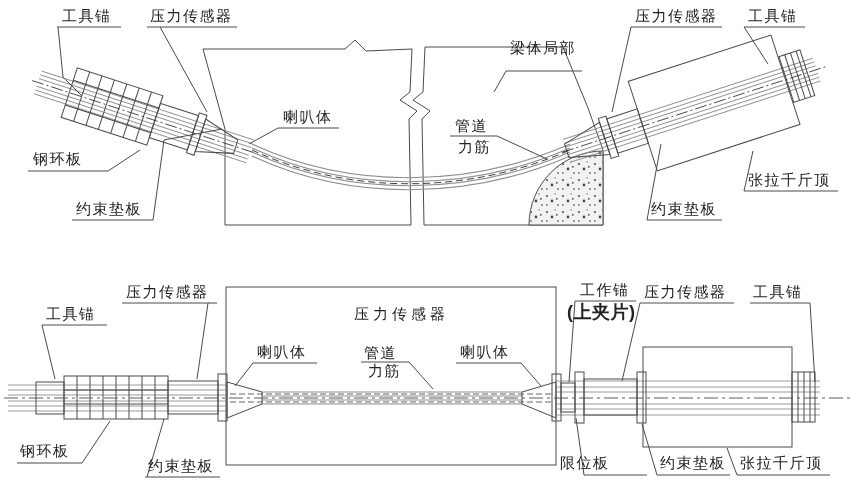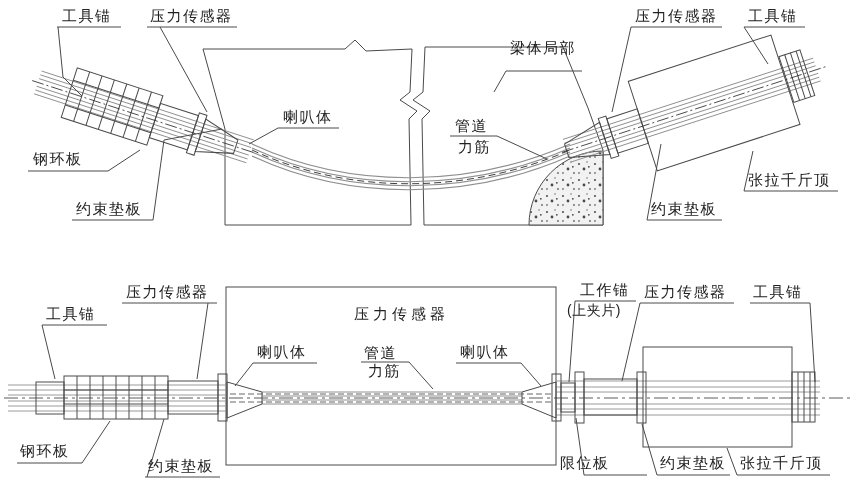--- a/index.html
+++ b/index.html
@@ -2,21 +2,21 @@
 <html><head>
 <meta charset="utf-8">
 <style>
   html,body{margin:0;padding:0;background:#fff;}
   #stage{position:relative;width:862px;height:502px;background:#fff;overflow:hidden;
          font-family:"Liberation Sans",sans-serif;}
   #linework{position:absolute;left:0;top:0;}
   .lbl{position:absolute;font-size:15px;line-height:1.05;letter-spacing:1.5px;
        color:#222;white-space:nowrap;}
   .lbl.wide{letter-spacing:4px;}
-  .lbl.small{font-size:14px;letter-spacing:0.5px;}
+  .lbl.small{font-size:18px;letter-spacing:0.5px;font-weight:bold;}
 </style>
 </head>
 <body>
 
 <div id="stage">
 
 <svg id="linework" width="862" height="502" viewBox="0 0 862 502">
   <defs>
     <pattern id="speck" width="16" height="16" patternUnits="userSpaceOnUse">
       <rect width="16" height="16" fill="#f2f2f2"></rect>

